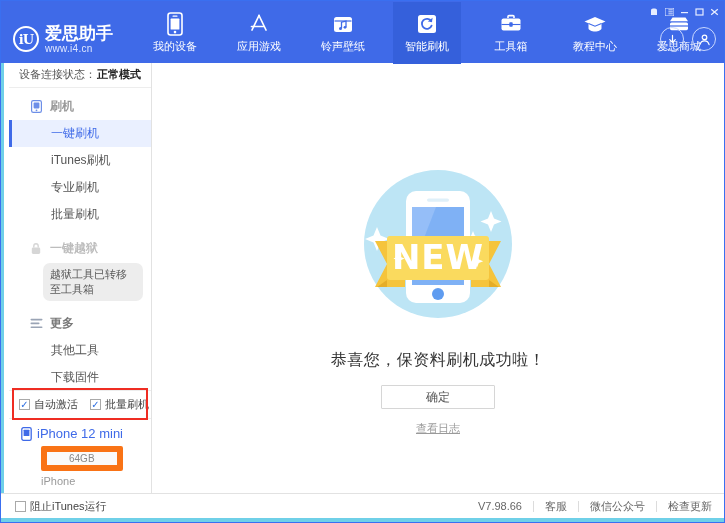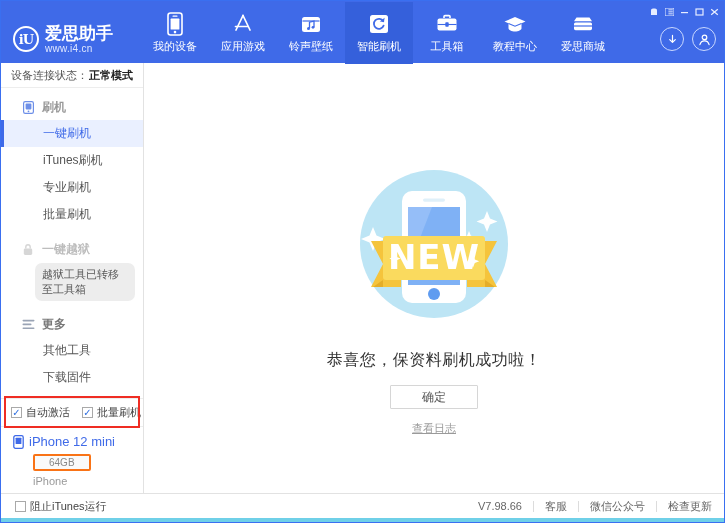--- a/index.html
+++ b/index.html
@@ -66,20 +66,21 @@
     display: block;
     margin-top: 2px;
     letter-spacing: 0.3px;
   }
 
   .navtabs {
     display: flex;
     align-items: stretch;
     height: 61px;
     margin-left: 8px;
+    gap: 16px;
   }
   .tab {
     width: 68px;
     height: 62px;
     display: flex;
     flex-direction: column;
     align-items: center;
     justify-content: center;
     cursor: default;
     color: #ffffff;
@@ -123,20 +124,21 @@
     font-size: 9px;
     line-height: 1;
   }
 
   
   .body {
     flex: 1 1 auto;
     display: flex;
     min-height: 0;
     background: #ffffff;
+    margin-left: 8px;
   }
 
   
   .sidebar {
     width: 143px;
     flex: 0 0 143px;
     border-right: 1px solid #e2e2e2;
     box-sizing: border-box;
     display: flex;
     flex-direction: column;
@@ -253,23 +255,23 @@
     font-size: 13px;
     font-weight: normal;
     color: #3f6ae8;
   }
   .dev-row .dicon { margin-right: 5px; display:flex; align-items:center;}
   .dev-cap {
     display: inline-block;
     margin: 5px 0 0 20px;
     font-size: 10px;
     color: #888;
-    border: 2px solid #f97316;
+    border: 6px solid #f97316;
     border-radius: 2px;
-    padding: 1px 14px;
+    padding: 1px 22px;
     background: #fafafa;
   }
   .dev-type {
     margin: 4px 0 0 20px;
     font-size: 11px;
     color: #999;
   }
 
   
   .main {
@@ -284,21 +286,21 @@
   }
   .hero { width: 210px; height: 175px; }
   .result-text {
     margin-top: 16px;
     font-size: 16px;
     color: #333;
     letter-spacing: 0.5px;
   }
   .ok-btn {
     margin-top: 14px;
-    width: 88px; height: 24px;
+    width: 114px; height: 24px;
     border: 1px solid #d6d6d6;
     background: #ffffff;
     color: #555;
     font-size: 12px;
     font-family: "Liberation Sans", sans-serif;
     border-radius: 1px;
     cursor: default;
     display: flex; align-items: center; justify-content: center;
   }
   .log-link {

